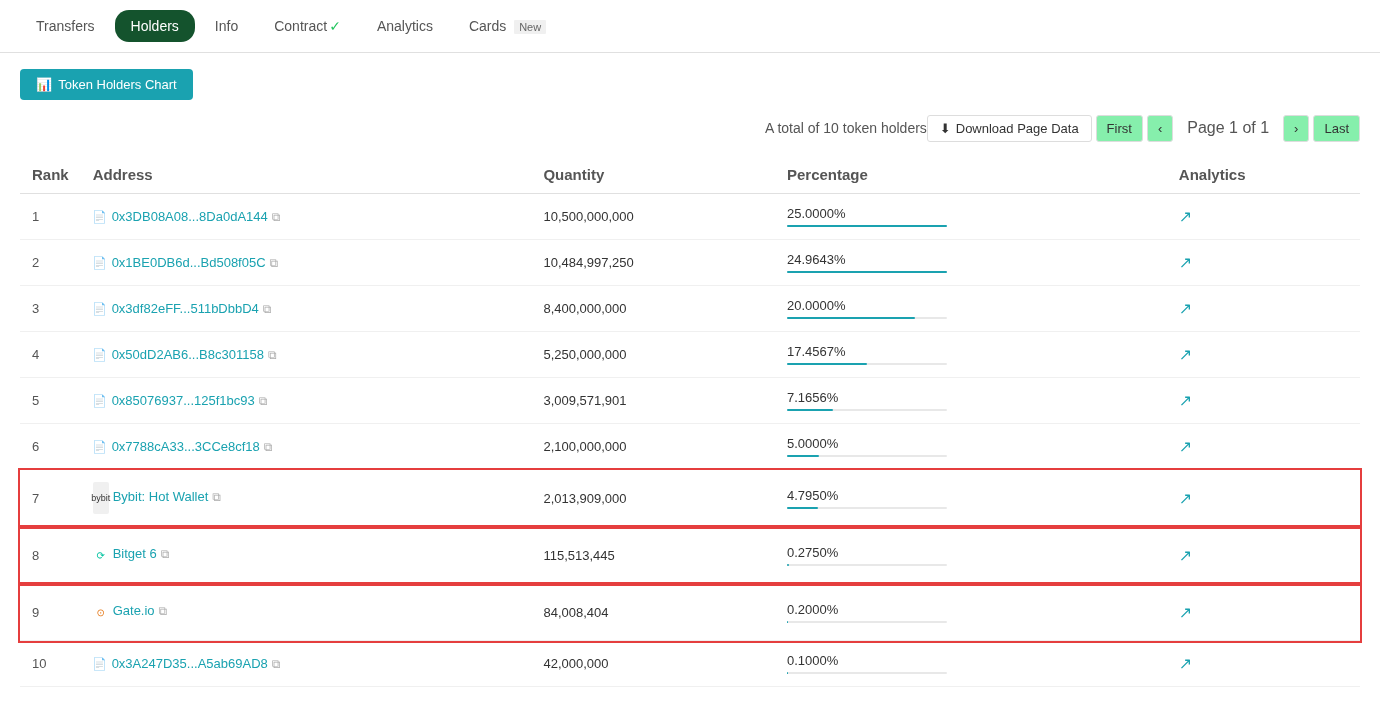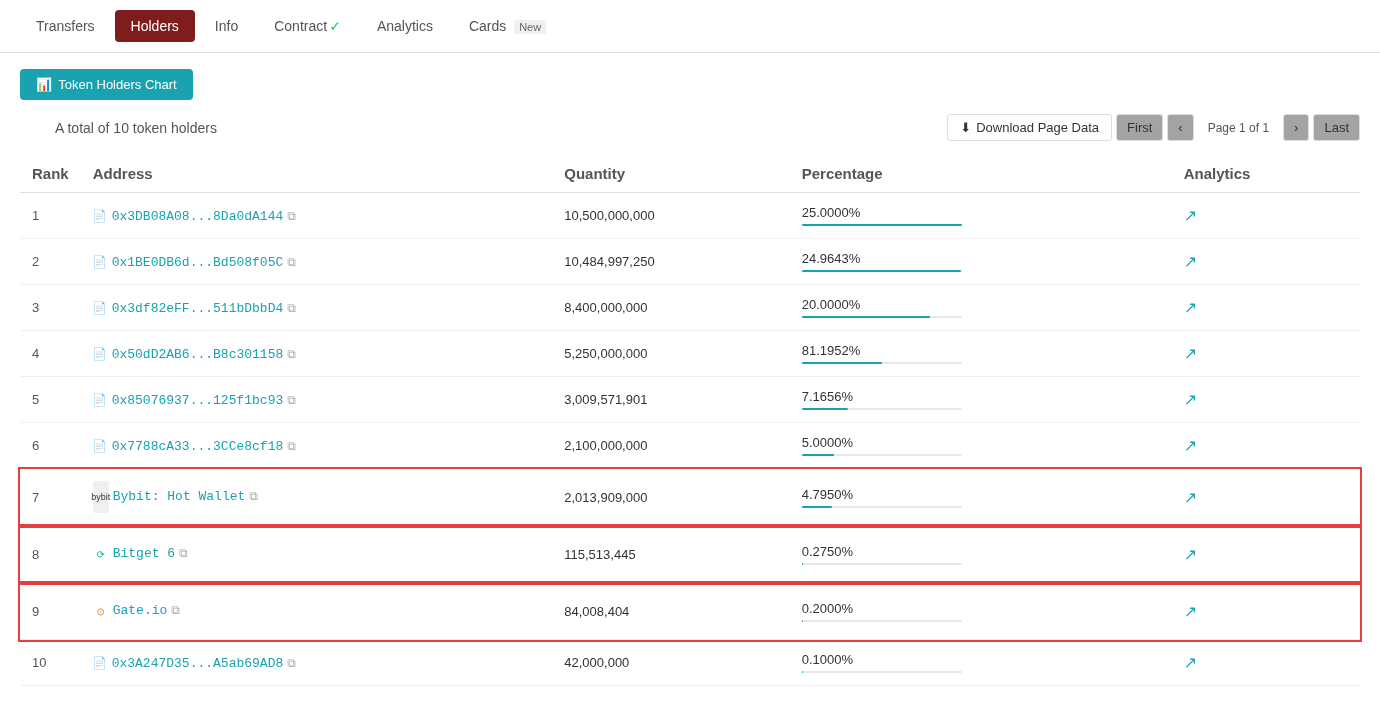--- a/index.html
+++ b/index.html
@@ -17,22 +17,23 @@
       padding: 8px 16px;
       border-radius: 4px;
       cursor: pointer;
       border: none;
       background: transparent;
       font-size: 14px;
       color: #555;
     }
 
     .tab.active {
-      background: #7f1d1d;
+      background: #14532d;
       color: #fff;
+      border-radius: 14px;
     }
 
     .tab-badge {
       background: #f0f0f0;
       color: #666;
       font-size: 11px;
       padding: 1px 5px;
       border-radius: 1px;
       margin-left: 4px;
     }
@@ -62,49 +63,49 @@
       font-size: 13px;
       display: inline-flex;
       align-items: center;
       gap: 6px;
       margin-bottom: 14px;
     }
 
     .summary-row {
       display: flex;
       align-items: center;
-      justify-content: space-between;
+      justify-content: flex-end;
       margin-bottom: 14px;
       margin-left: 35px;
     }
 
     .summary-text {
       font-size: 14px;
       color: #555;
     }
 
     .pagination-controls {
       display: flex;
       align-items: center;
       gap: 4px;
     }
 
     .page-btn {
       border: 1px solid #ddd;
-      background: #a3a3a3;
+      background: #86efac;
       padding: 5px 10px;
       cursor: pointer;
       border-radius: 3px;
       font-size: 13px;
       color: #333;
     }
 
     .page-info {
       padding: 5px 10px;
-      font-size: 12px;
+      font-size: 16px;
       color: #555;
     }
 
     .download-btn {
       border: 1px solid #ddd;
       background: #fff;
       padding: 5px 12px;
       cursor: pointer;
       border-radius: 3px;
       font-size: 13px;
@@ -132,21 +133,21 @@
       border-bottom: 1px solid #f0f0f0;
     }
 
     tbody td {
       padding: 12px 12px;
       font-size: 13px;
       vertical-align: middle;
     }
 
     .rank-cell { color: #555; width: 50px; }
-    .address-link { color: #1aa2b0; text-decoration: none; font-family: Liberation Mono, monospace; }
+    .address-link { color: #1aa2b0; text-decoration: none; }
 
     .copy-icon {
       color: #aaa;
       cursor: pointer;
       margin-left: 4px;
       font-size: 12px;
     }
 
     .qty-cell { color: #333; }
 
@@ -274,21 +275,21 @@
       <div class="pct-bar" style="width:80%"></div>
     </div>
           </td>
           <td><span class="analytics-icon">↗</span></td>
         </tr>
         <tr>
           <td class="rank-cell">4</td>
           <td><span class="doc-icon">📄</span><a class="address-link" href="#">0x50dD2AB6...B8c301158</a><span class="copy-icon">⧉</span></td>
           <td class="qty-cell">5,250,000,000</td>
           <td class="pct-cell">
-            <div>81.1952%</div>
+            <div>17.4567%</div>
     <div class="pct-bar-container">
       <div class="pct-bar" style="width:50%"></div>
     </div>
           </td>
           <td><span class="analytics-icon">↗</span></td>
         </tr>
         <tr>
           <td class="rank-cell">5</td>
           <td><span class="doc-icon">📄</span><a class="address-link" href="#">0x85076937...125f1bc93</a><span class="copy-icon">⧉</span></td>
           <td class="qty-cell">3,009,571,901</td>

